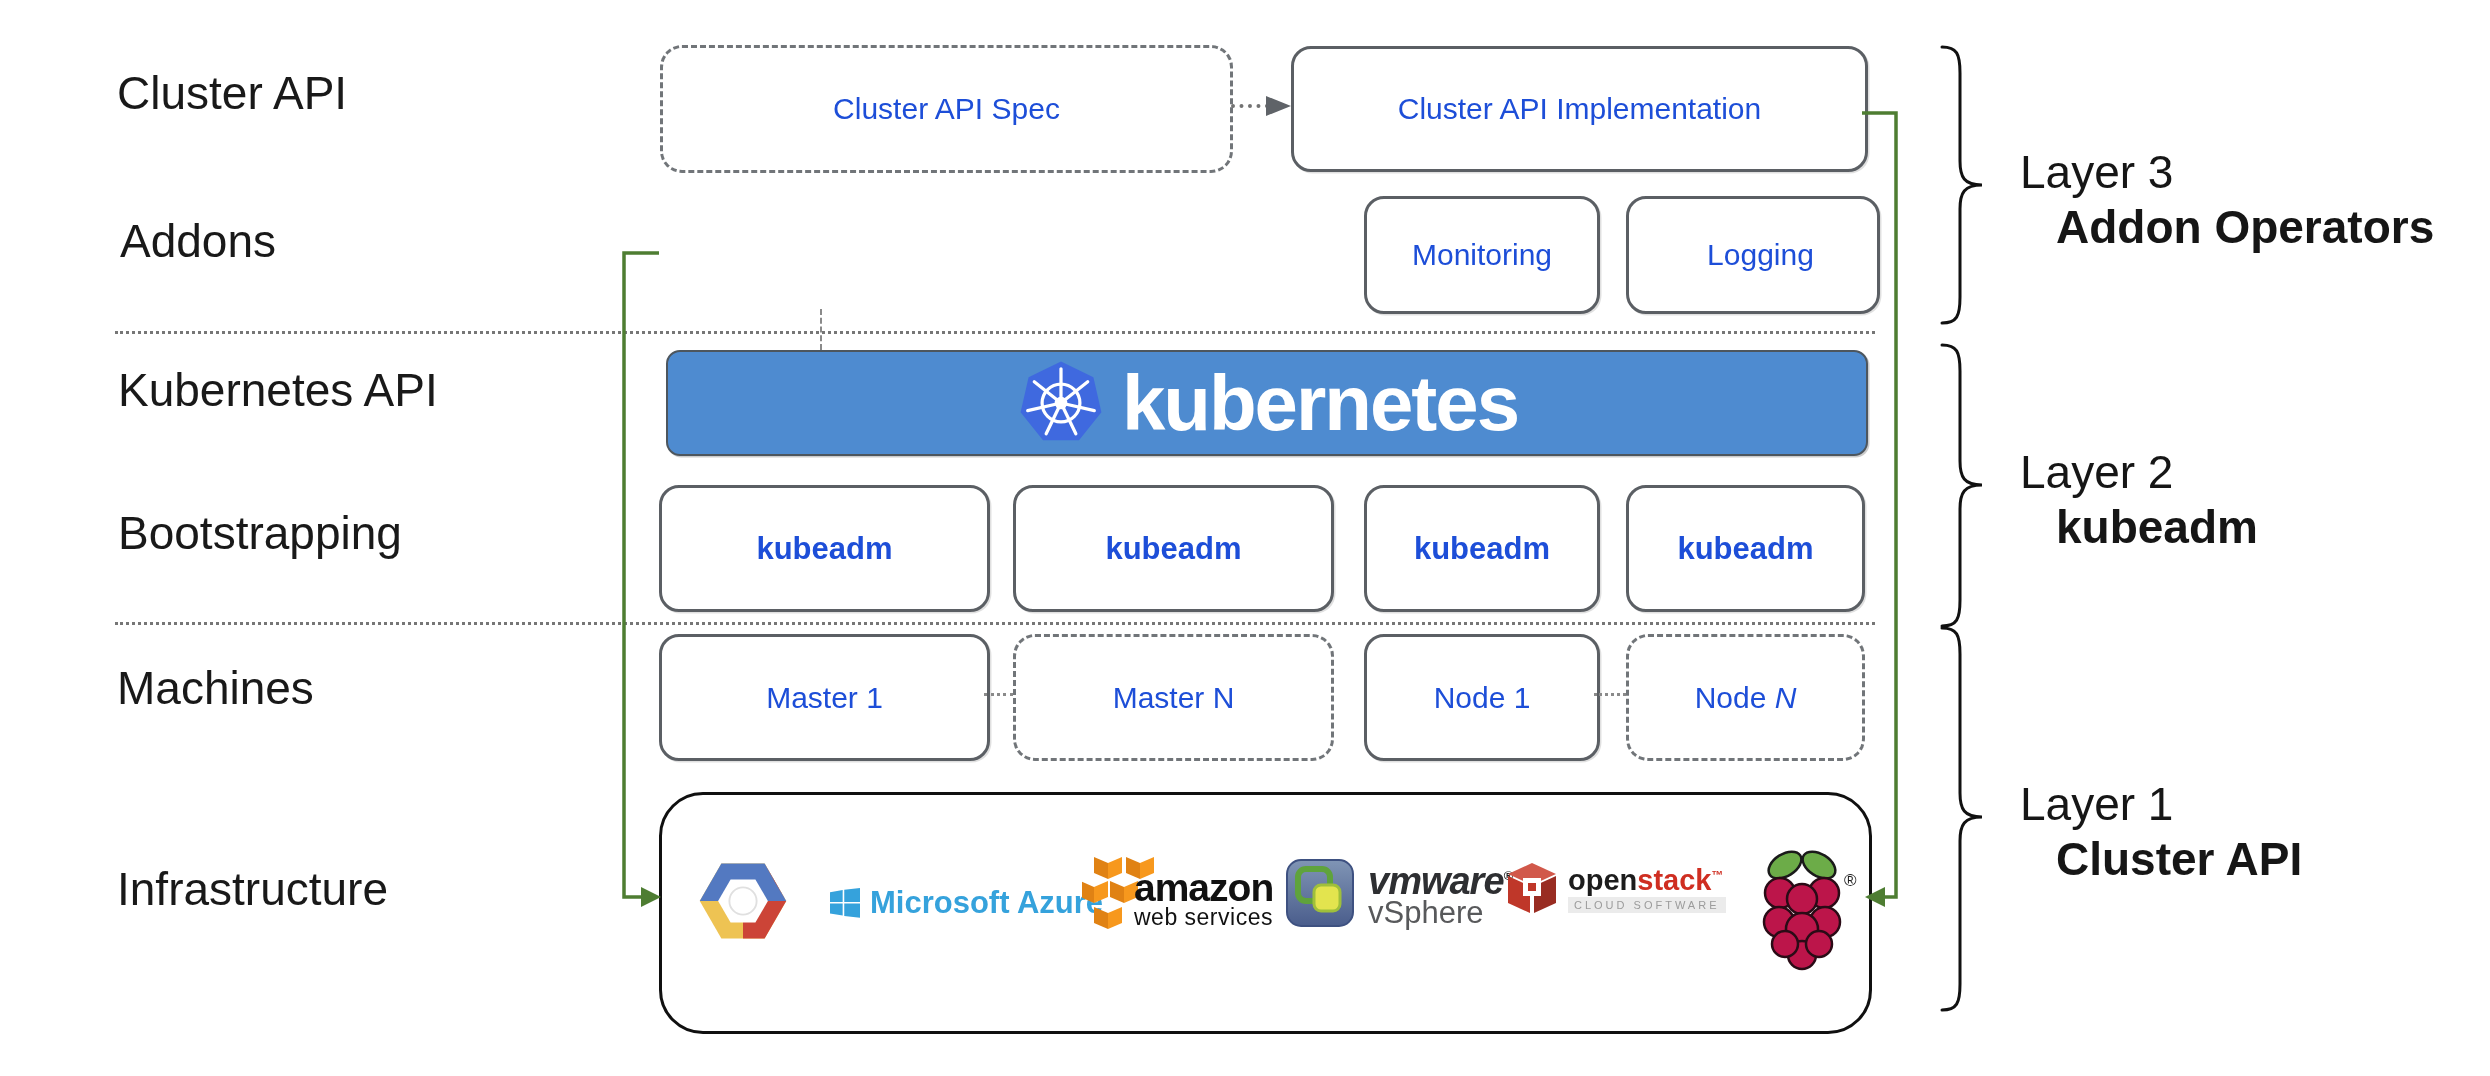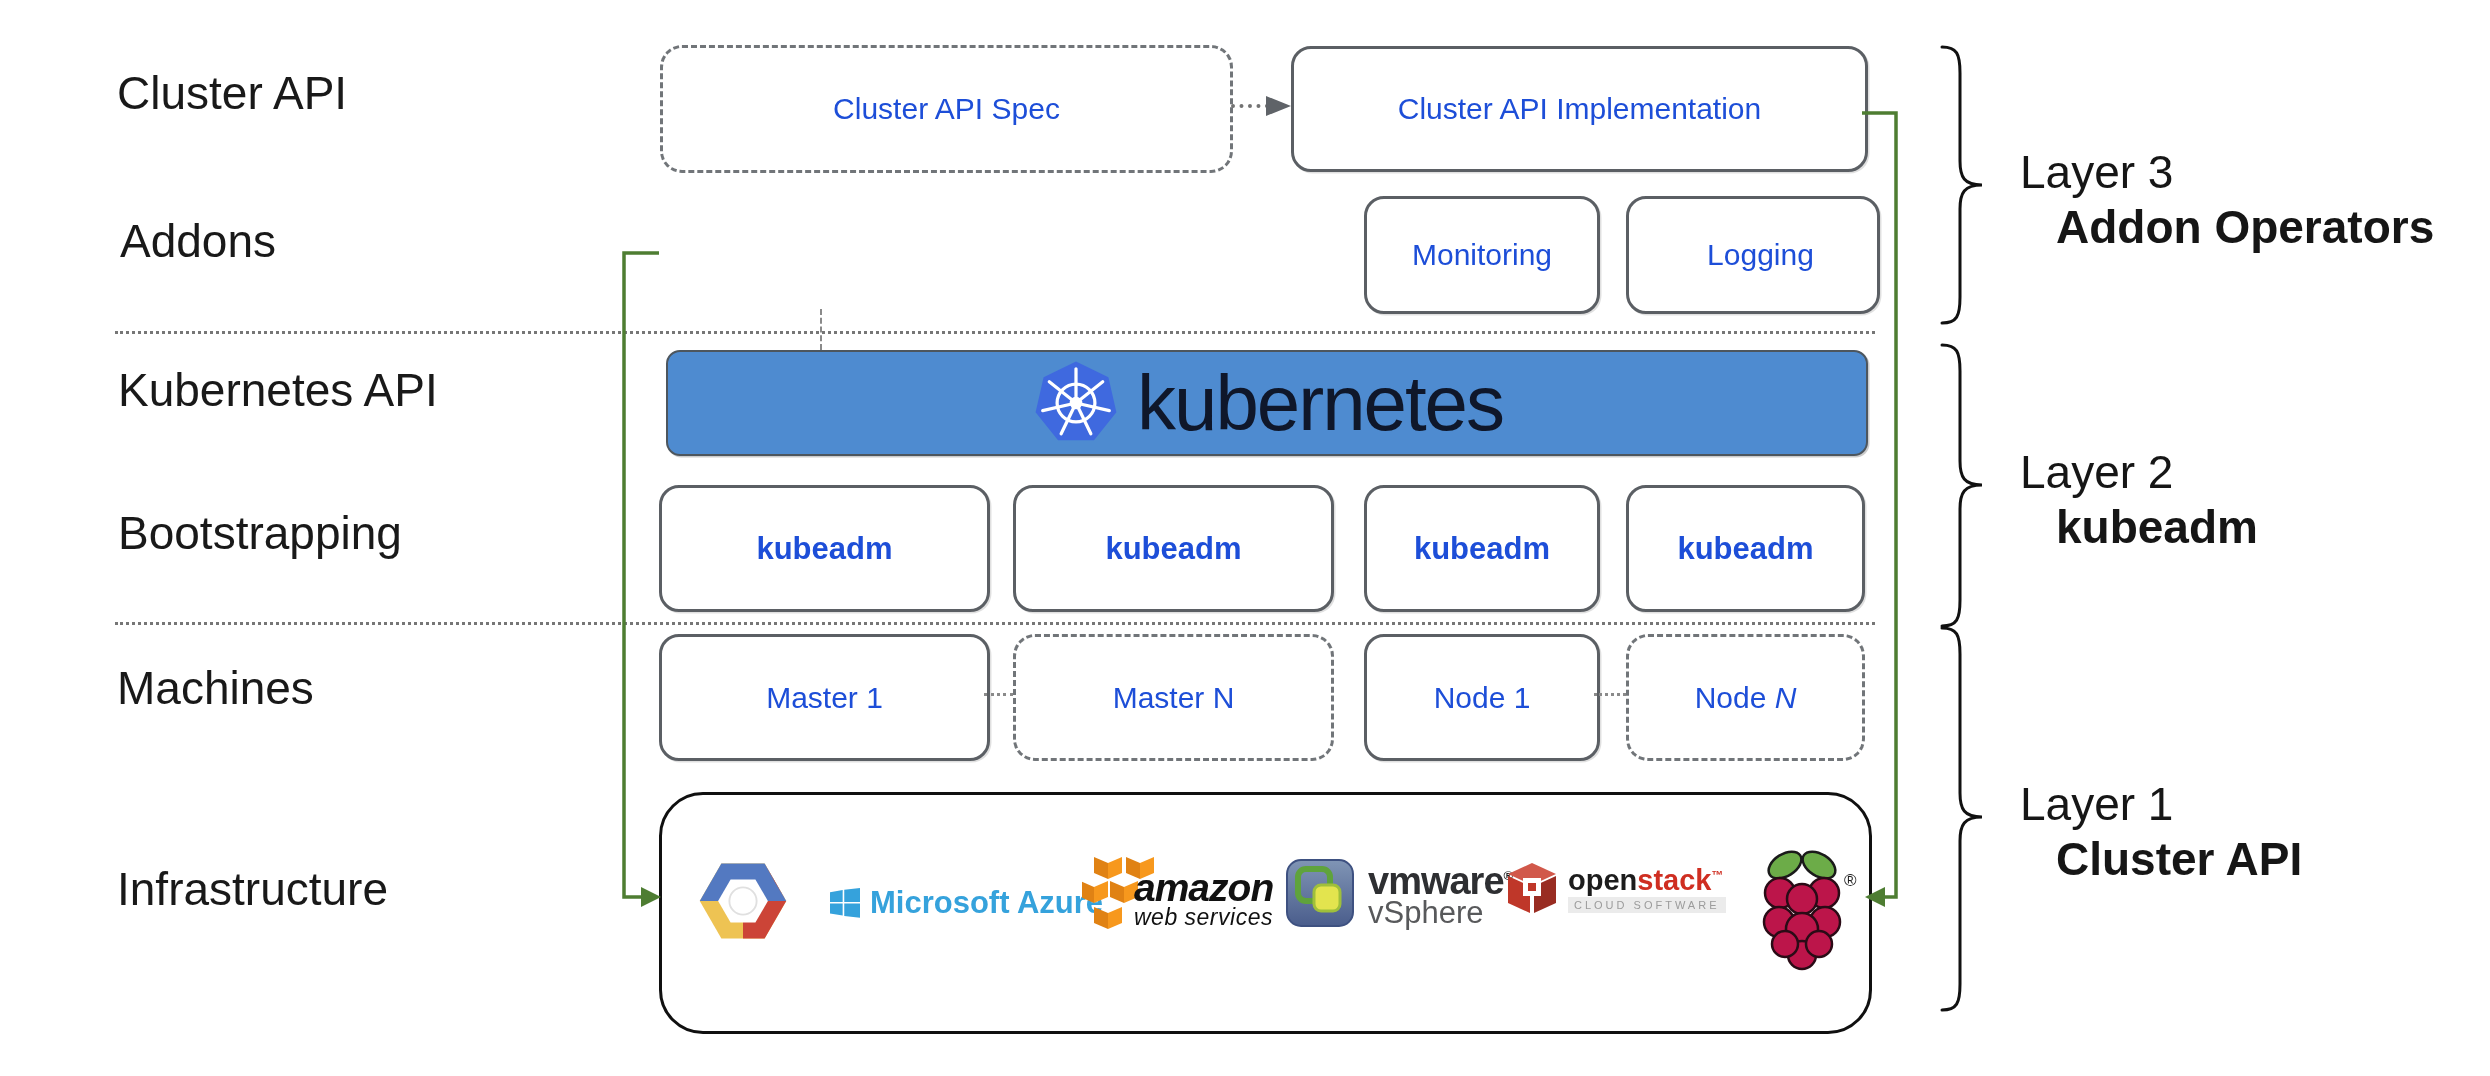--- a/index.html
+++ b/index.html
@@ -8,38 +8,38 @@
   .abs{position:absolute;}
   .rowlabel{font-size:46px;line-height:54px;color:#191919;white-space:nowrap;}
   .box{position:absolute;background:#fff;border:3px solid #5b5f64;border-radius:20px;
        display:flex;align-items:center;justify-content:center;
        font-size:30px;color:#1d4ed8;box-shadow:1.5px 1.5px 0 rgba(0,0,0,0.12);text-align:center;}
   .box.dashedbox{border:3px dashed #717579;box-shadow:none;border-radius:22px;}
   .box.boldtext{font-weight:bold;font-size:31px;}
   .banner{position:absolute;left:666px;top:350px;width:1198px;height:102px;background:#4e8bd0;
           border:2px solid #4d565e;border-radius:14px;display:flex;align-items:center;justify-content:center;
           box-shadow:1.5px 1.5px 0 rgba(0,0,0,0.2);}
-  .banner .ktext{color:#0f172a;font-size:78px;font-weight:normal;letter-spacing:-2px;margin-left:16px;}
+  .banner .ktext{color:#ffffff;font-size:78px;font-weight:bold;letter-spacing:-2px;margin-left:16px;}
   .sep{position:absolute;left:115px;width:1760px;height:0;border-top:3px dotted #767676;}
   .vdrop{position:absolute;left:820px;top:309px;height:41px;width:0;border-left:2px dashed #8a8a8a;}
   .mconn{position:absolute;top:693px;height:0;border-top:3px dotted #8a8a8a;}
   .dotarrow-line{position:absolute;left:1231px;top:104px;width:38px;height:0;border-top:4px dotted #737373;}
   .dotarrow-head{position:absolute;left:1266px;top:96px;width:0;height:0;
       border-top:10px solid transparent;border-bottom:10px solid transparent;border-left:25px solid #5f6368;}
   .infra{position:absolute;left:659px;top:792px;width:1207px;height:236px;background:#fff;
          border:3px solid #101010;border-radius:44px;}
   .layerlabel{position:absolute;left:2020px;font-size:46px;line-height:55px;white-space:nowrap;color:#161616;}
   .layerlabel .lname{font-weight:bold;margin-left:36px;}
   .svgoverlay{position:absolute;left:0;top:0;}
   
   .logo{position:absolute;}
   .azuretext{font-size:31px;font-weight:600;color:#35a2dc;white-space:nowrap;}
   .awsword{font-size:39px;font-weight:800;color:#111;line-height:34px;letter-spacing:-1px;}
   .awssub{font-size:23px;color:#111;letter-spacing:0.5px;line-height:24px;}
-  .vmword{font-size:38px;font-weight:800;color:#2e2f32;line-height:34px;letter-spacing:-1px;}
+  .vmword{font-size:38px;font-weight:800;color:#2e2f32;line-height:34px;letter-spacing:-1px;font-style:italic;}
   .vmsub{font-size:31px;color:#58595b;line-height:30px;}
   .osword{font-size:29px;font-weight:700;line-height:28px;white-space:nowrap;}
   .osword .open{color:#1c1c1c;} .osword .stack{color:#cf2e21;}
   .osword .tm{font-size:12px;color:#cf2e21;vertical-align:super;}
   .osbar{margin-top:3px;background:#ebebeb;padding:2px 6px;font-size:11px;color:#9b9b9b;
          letter-spacing:3px;white-space:nowrap;text-align:center;}
   .reg{font-size:17px;color:#1c1c1c;}
 </style>
 </head>
 <body>
@@ -149,21 +149,21 @@
           <polygon points="29,4 36,1 36,9 29,12" fill="#f7981d"></polygon>
             <polygon points="29,4 22,1 22,9 29,12" fill="#e08214"></polygon>
           <polygon points="6,16 13,13 13,21 6,24" fill="#f7981d"></polygon>
             <polygon points="6,16 -1,13 -1,21 6,24" fill="#e08214"></polygon>
           <polygon points="21,16 28,13 28,21 21,24" fill="#f7981d"></polygon>
             <polygon points="21,16 14,13 14,21 21,24" fill="#e08214"></polygon>
           <polygon points="13,29 20,26 20,34 13,37" fill="#f7981d"></polygon>
             <polygon points="13,29 6,26 6,34 13,37" fill="#e08214"></polygon>
         </g>
       </svg>
-      <div class="abs" style="left:52px;top:18px;font-style:italic;">
+      <div class="abs" style="left:52px;top:18px;">
         <div class="awsword">amazon</div>
         <div class="awssub">web services</div>
       </div>
     </div>
 
     <div class="logo" style="left:624px;top:64px;display:flex;align-items:flex-start;gap:14px;">
       <svg width="68" height="68" viewBox="0 0 68 68">
         <defs>
           <linearGradient id="vmg" x1="0" y1="0" x2="0" y2="1">
             <stop offset="0" stop-color="#8095b5"></stop>

